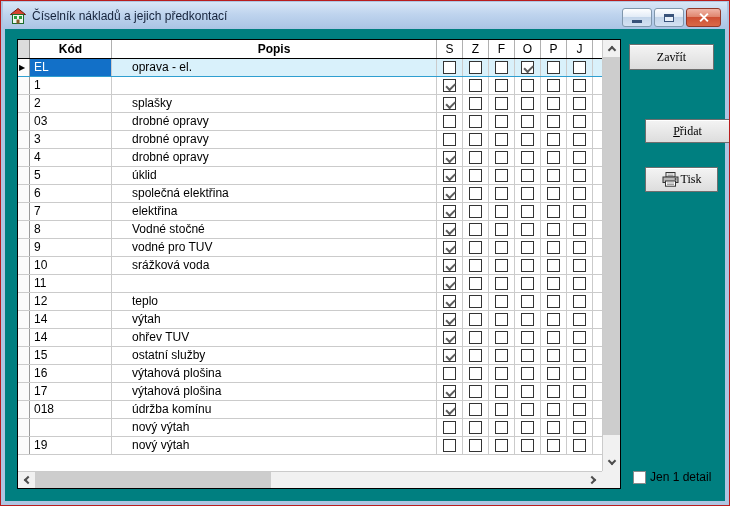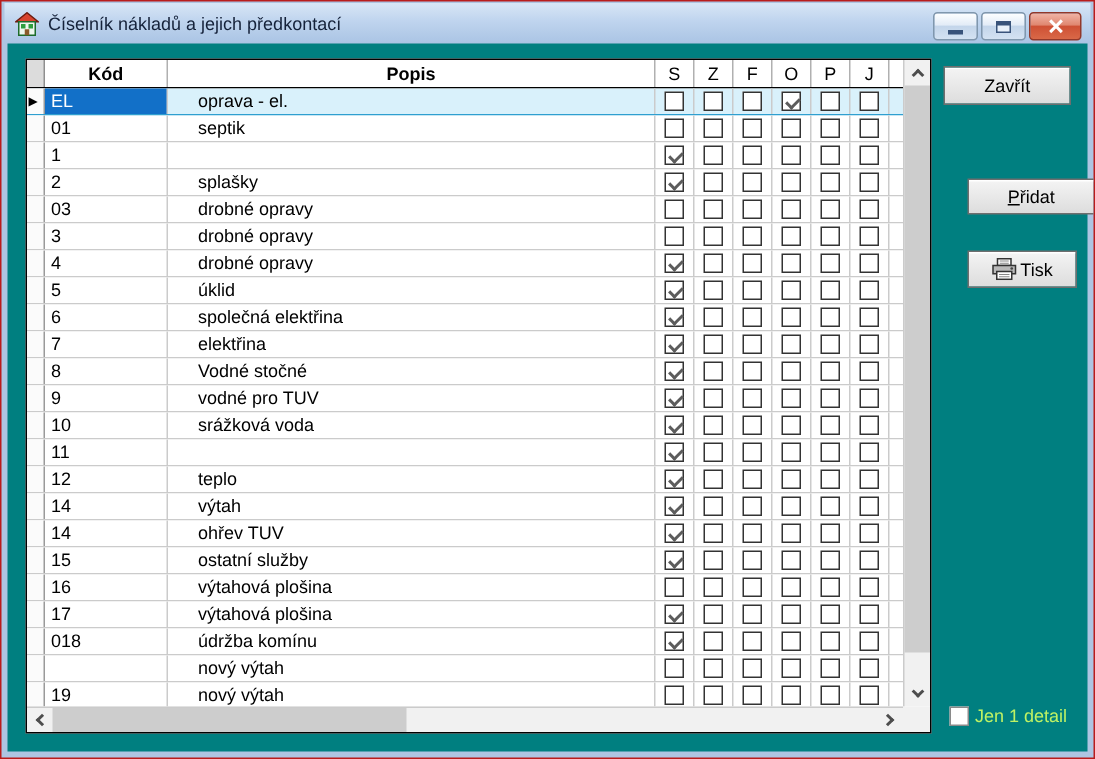--- a/index.html
+++ b/index.html
@@ -114,36 +114,36 @@
   .hscroll .right{ right:0; }
   .hthumb{ position:absolute; left:17px; top:0; width:236px; height:16px; background:#cdcdcd; }
 
   .corner{ position:absolute; right:0; bottom:0; width:18px; height:17px; background:#f1f1f1; }
 
   
   .btn{
     position:absolute; font-size:12px; color:#000; text-align:center;
     background:linear-gradient(180deg,#f4f4f4,#dddddd);
     border:1px solid #6e6e6e; box-shadow:inset 0 1px 0 #ffffff;
-    display:flex; align-items:center; justify-content:center; cursor:default;
+    display:flex; align-items:center; justify-content:center; cursor:default;font-family:Liberation Serif, serif;
   }
   .btn-zavrit{ left:624px; top:15px; width:85px; height:26px; }
   .btn-detail{ left:624px; top:63px; width:85px; height:24px; }
   .btn-pridat{ left:640px; top:90px; width:85px; height:24px; }
   .btn-tisk  { left:640px; top:138px; width:73px; height:25px; gap:2px; }
   .btn u{ text-decoration:underline; }
 
   .printer-icon{ width:17px; height:15px; flex:0 0 auto; }
 
   
   .jen1{
     position:absolute; left:628px; top:441px; display:flex; align-items:center; gap:4px;
   }
   .jen1 .box{ width:13px; height:13px; background:#fff; border:1px solid #8a8a8a; }
-  .jen1 .lbl{ font-size:12px; color:#bef264; white-space:nowrap; }
+  .jen1 .lbl{ font-size:12px; color:#000000; white-space:nowrap; }
 </style>
 </head>
 <body>
 
 <div class="window">
 
   <div class="titlebar">
     <svg class="app-icon" viewBox="0 0 16 16">
       <polygon points="0.5,6.5 8,0.5 15.5,6.5" fill="#d8442f" stroke="#6d1d10" stroke-width="1"></polygon>
       <rect x="2.5" y="6.5" width="11" height="9" fill="#eef7ee" stroke="#1c6b2b" stroke-width="1"></rect>
@@ -204,44 +204,20 @@
               <div class="c flag">
                 <span class="cb"></span>
               </div>
               <div class="c flag">
                 <span class="cb"></span>
               </div>
               <div class="c fill"></div>
             </div>
             <div class="row">
               <div class="c ind"></div>
-              <div class="c kod">01</div>
-              <div class="c pop">septik</div>
-              <div class="c flag">
-                <span class="cb"></span>
-              </div>
-              <div class="c flag">
-                <span class="cb"></span>
-              </div>
-              <div class="c flag">
-                <span class="cb"></span>
-              </div>
-              <div class="c flag">
-                <span class="cb"></span>
-              </div>
-              <div class="c flag">
-                <span class="cb"></span>
-              </div>
-              <div class="c flag">
-                <span class="cb"></span>
-              </div>
-              <div class="c fill"></div>
-            </div>
-            <div class="row">
-              <div class="c ind"></div>
               <div class="c kod">1</div>
               <div class="c pop"></div>
               <div class="c flag">
                 <span class="cb on"></span>
               </div>
               <div class="c flag">
                 <span class="cb"></span>
               </div>
               <div class="c flag">
                 <span class="cb"></span>

